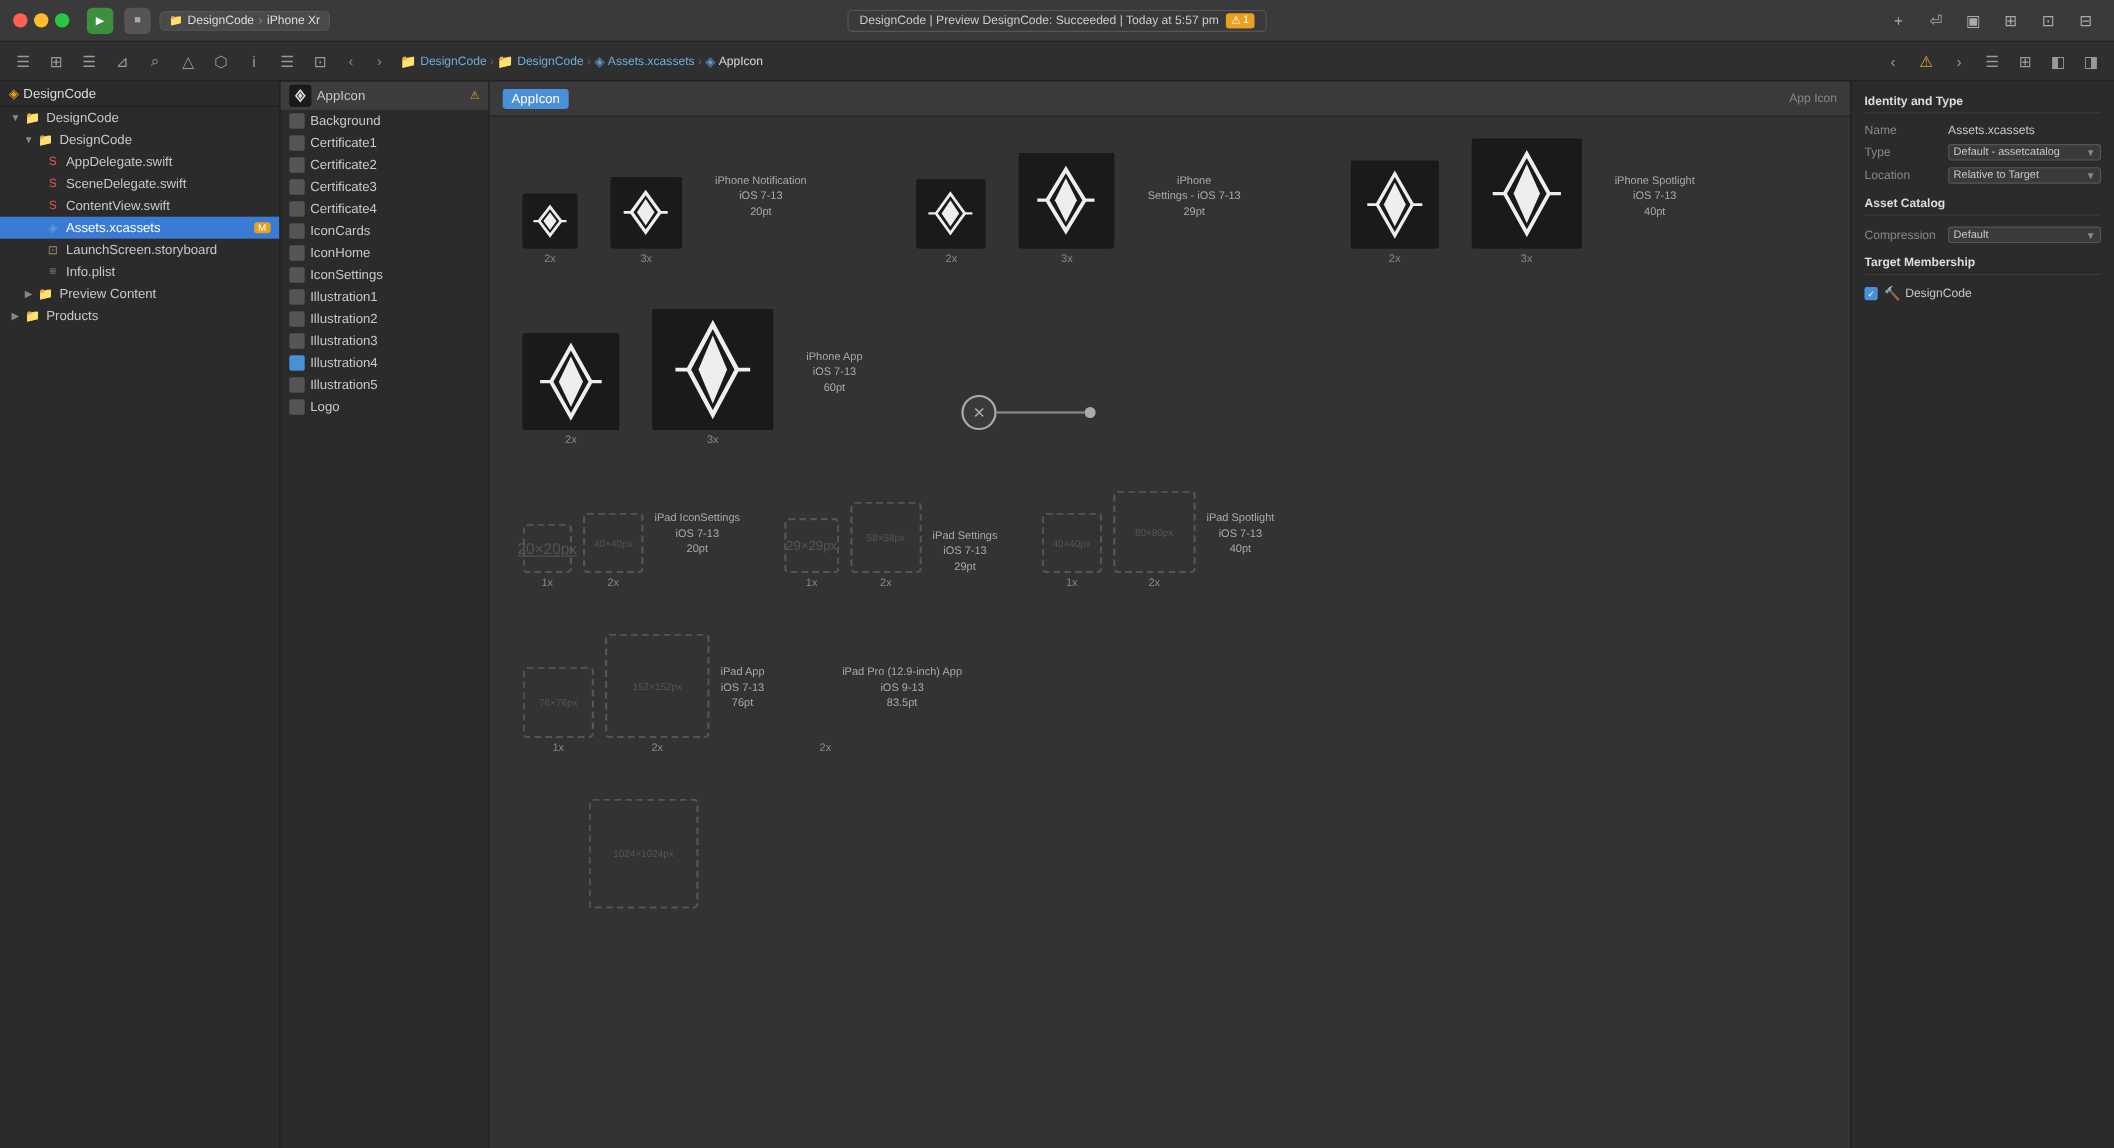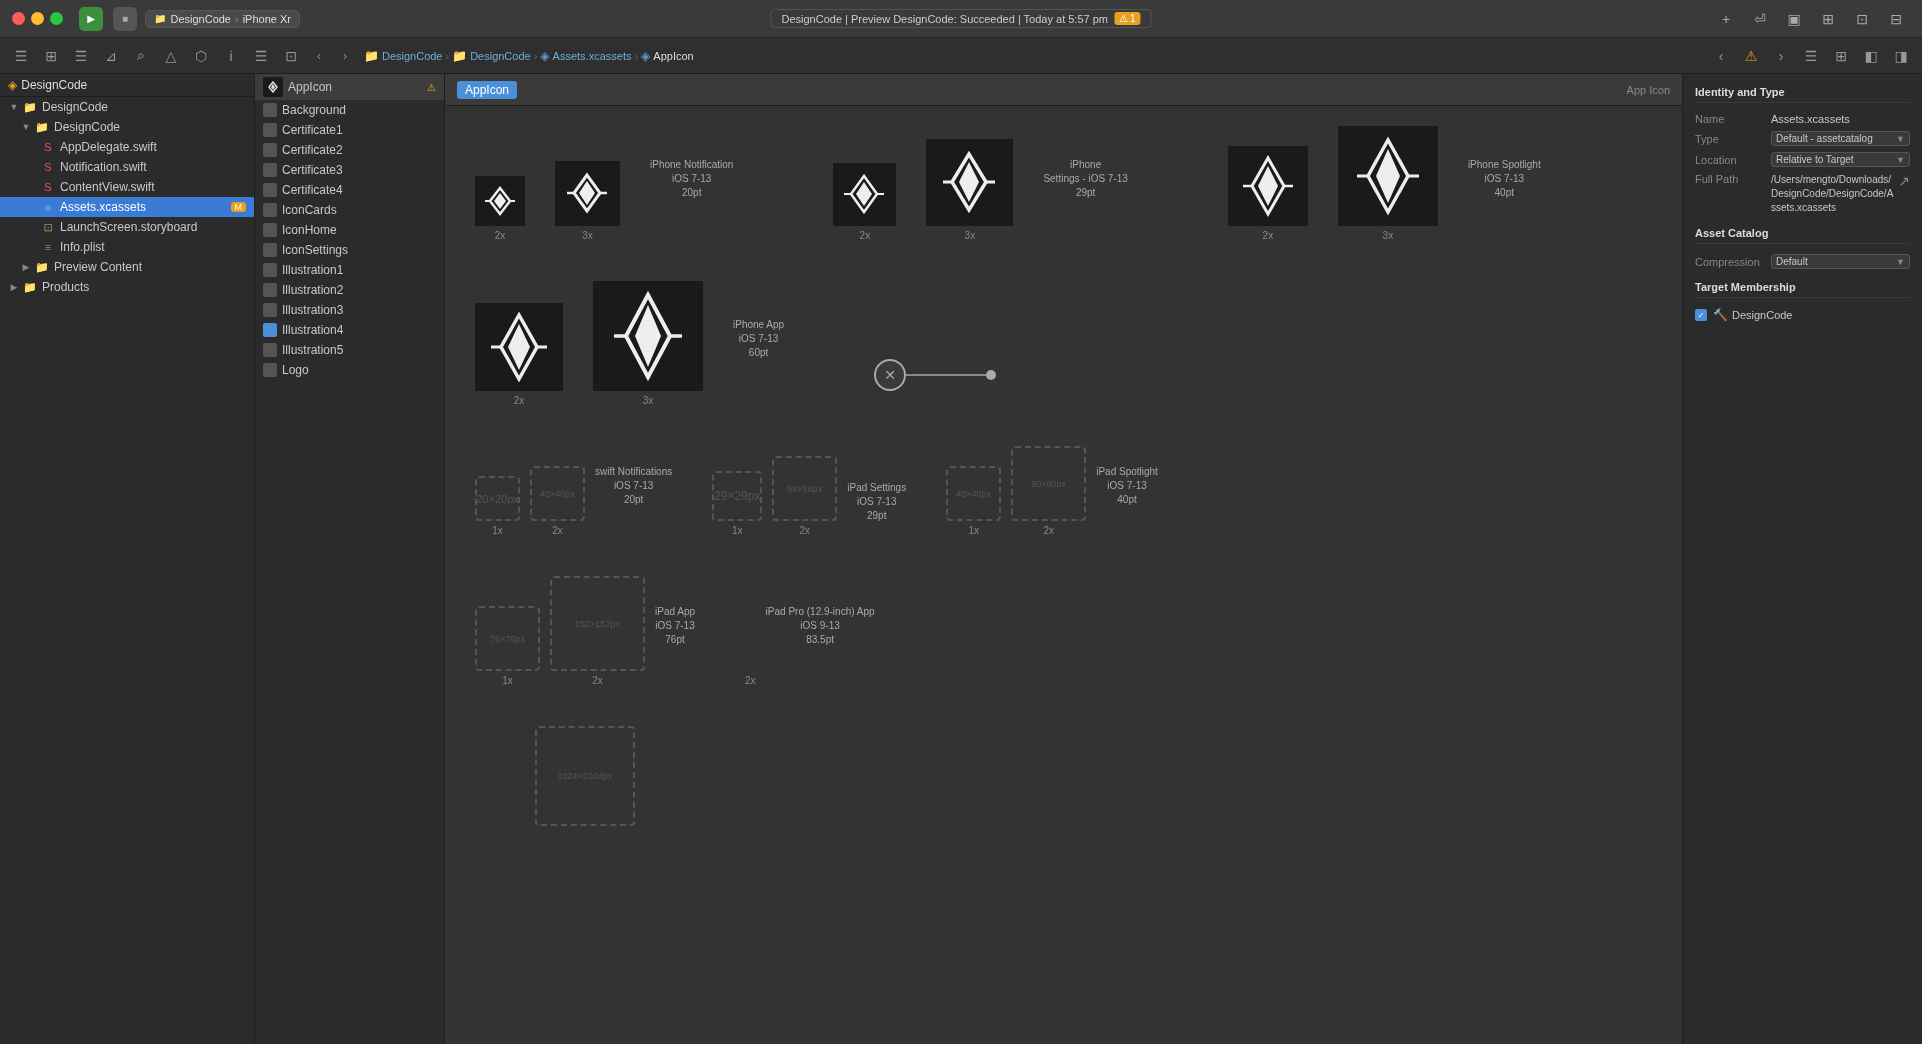--- a/index.html
+++ b/index.html
@@ -369,21 +369,21 @@
 
       <div class="sidebar-item">
         <span class="indent" style="width:40px;"></span>
         <span class="item-icon icon-swift">S</span>
         <span class="item-label">AppDelegate.swift</span>
       </div>
 
       <div class="sidebar-item">
         <span class="indent" style="width:40px;"></span>
         <span class="item-icon icon-swift">S</span>
-        <span class="item-label">Notification.swift</span>
+        <span class="item-label">SceneDelegate.swift</span>
       </div>
 
       <div class="sidebar-item">
         <span class="indent" style="width:40px;"></span>
         <span class="item-icon icon-swift">S</span>
         <span class="item-label">ContentView.swift</span>
       </div>
 
       <div class="sidebar-item selected">
         <span class="indent" style="width:40px;"></span>
@@ -636,32 +636,32 @@
             </div>
             <div style="width:80px; height:1.5px; background:#888;"></div>
             <div style="width:10px;height:10px; border-radius:50%; background:#aaa;"></div>
           </div>
         </div>
 
         <div style="display:flex; gap:10px; align-items:flex-end; flex-wrap:wrap;">
 
           <div class="icon-cell">
             <div class="icon-box" style="width:45px;height:45px;">
-              <span style="color:#555; font-size:11px;">20×20px</span>
+              <span style="color:#555; font-size:14px;text-decoration:underline;">20×20px</span>
             </div>
             <div class="icon-scale">1x</div>
           </div>
           <div class="icon-cell">
             <div class="icon-box" style="width:55px;height:55px;">
               <span style="color:#555; font-size:9px;">40×40px</span>
             </div>
             <div class="icon-scale">2x</div>
           </div>
           <div class="icon-desc" style="align-self:center; padding-bottom:10px;">
-            <div>swift Notifications</div>
+            <div>iPad IconSettings</div>
             <div>iOS 7-13</div>
             <div>20pt</div>
           </div>
 
           <div style="width:20px;"></div>
 
           <div class="icon-cell">
             <div class="icon-box" style="width:50px;height:50px;">
               <span style="color:#555; font-size:12px;">29×29px</span>
             </div>
@@ -763,27 +763,20 @@
         </div>
 
         <div class="panel-row">
           <span class="panel-label">Location</span>
           <div class="panel-select">
             <span>Relative to Target</span>
             <span class="panel-select-chevron">▼</span>
           </div>
         </div>
 
-        <div class="panel-row" style="align-items:flex-start;">
-          <span class="panel-label">Full Path</span>
-          <div style="display:flex; align-items:flex-start; flex:1; gap:4px;">
-            <span class="full-path">/Users/mengto/Downloads/DesignCode/DesignCode/Assets.xcassets</span>
-            <span style="color:#888; font-size:14px; cursor:pointer; flex-shrink:0;">↗</span>
-          </div>
-        </div>
       </div>
 
       <div class="panel-section">
         <div class="panel-title">Asset Catalog</div>
 
         <div class="panel-row">
           <span class="panel-label">Compression</span>
           <div class="panel-select">
             <span>Default</span>
             <span class="panel-select-chevron">▼</span>

